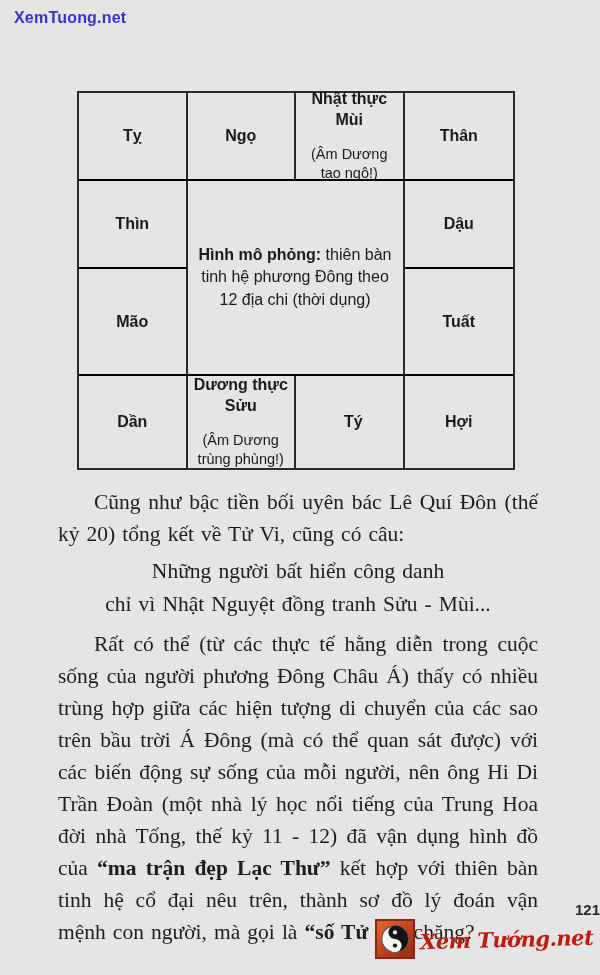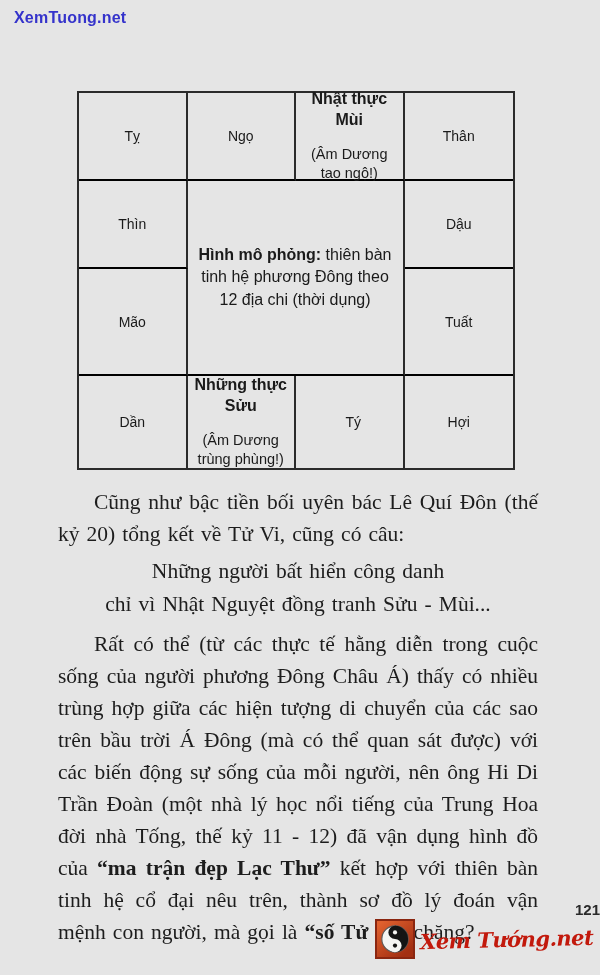--- a/index.html
+++ b/index.html
@@ -46,21 +46,21 @@
     border-right: 2px solid #2b2b2b;
     border-bottom: 2px solid #000000;
     display: flex;
     flex-direction: column;
     align-items: center;
     justify-content: center;
     text-align: center;
   }
   .no-r { border-right: none; }
   .no-b { border-bottom: none; }
-  .branch { font-weight: 400; font-size: 14px; }
+  .branch { font-weight: 700; font-size: 16px; }
   .eclipse-title { font-weight: 700; font-size: 16px; line-height: 1.28; white-space: pre-line; }
   .eclipse-note  { font-weight: 400; font-size: 14.5px; line-height: 1.3; white-space: pre-line; margin-top: 15px; }
   .c-ty   { grid-row: 1; grid-column: 1; }
   .c-ngo  { grid-row: 1; grid-column: 2; }
   .c-mui  { grid-row: 1; grid-column: 3; }
   .c-than { grid-row: 1; grid-column: 4; }
   .c-thin { grid-row: 2; grid-column: 1; }
   .c-caption { grid-row: 2 / 4; grid-column: 2 / 4; padding: 12px 9px; }
   .c-dau  { grid-row: 2; grid-column: 4; }
   .c-mao  { grid-row: 3; grid-column: 1; }
@@ -160,21 +160,21 @@
     <div class="cell c-caption">
       <div class="caption-text"><b>Hình mô phỏng:</b><span> thiên bàn tinh hệ phương Đông theo 12 địa chi (thời dụng)</span></div>
     </div>
     <div class="cell branch c-dau no-r">Dậu</div>
 
     <div class="cell branch c-mao">Mão</div>
     <div class="cell branch c-tuat no-r">Tuất</div>
 
     <div class="cell branch c-dan no-b">Dần</div>
     <div class="cell c-suu no-b">
-      <div class="eclipse-title">Những thực
+      <div class="eclipse-title">Dương thực
 Sửu</div>
       <div class="eclipse-note">(Âm Dương
 trùng phùng!)</div>
     </div>
     <div class="cell branch c-ti no-b">Tý</div>
     <div class="cell branch c-hoi no-r no-b">Hợi</div>
   </div>
 
   <div class="body-copy">
     <p class="para">Cũng như bậc tiền bối uyên bác Lê Quí Đôn (thế kỷ 20) tổng kết về Tử Vi, cũng có câu:</p>

